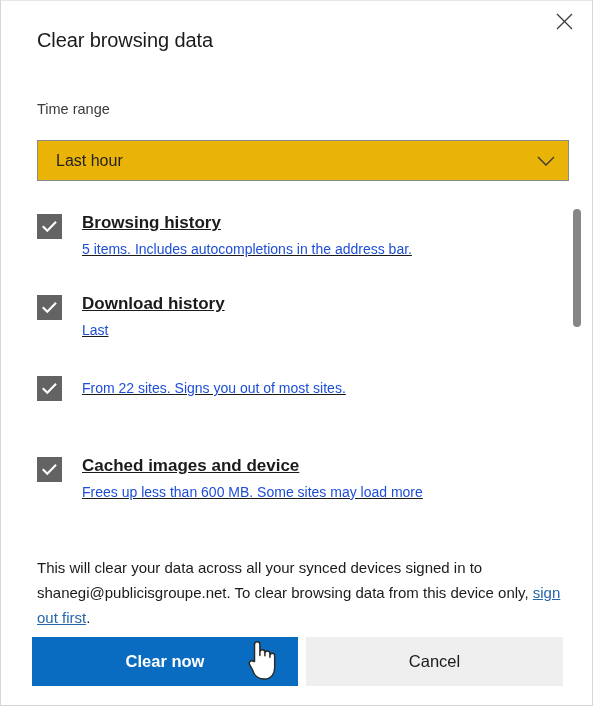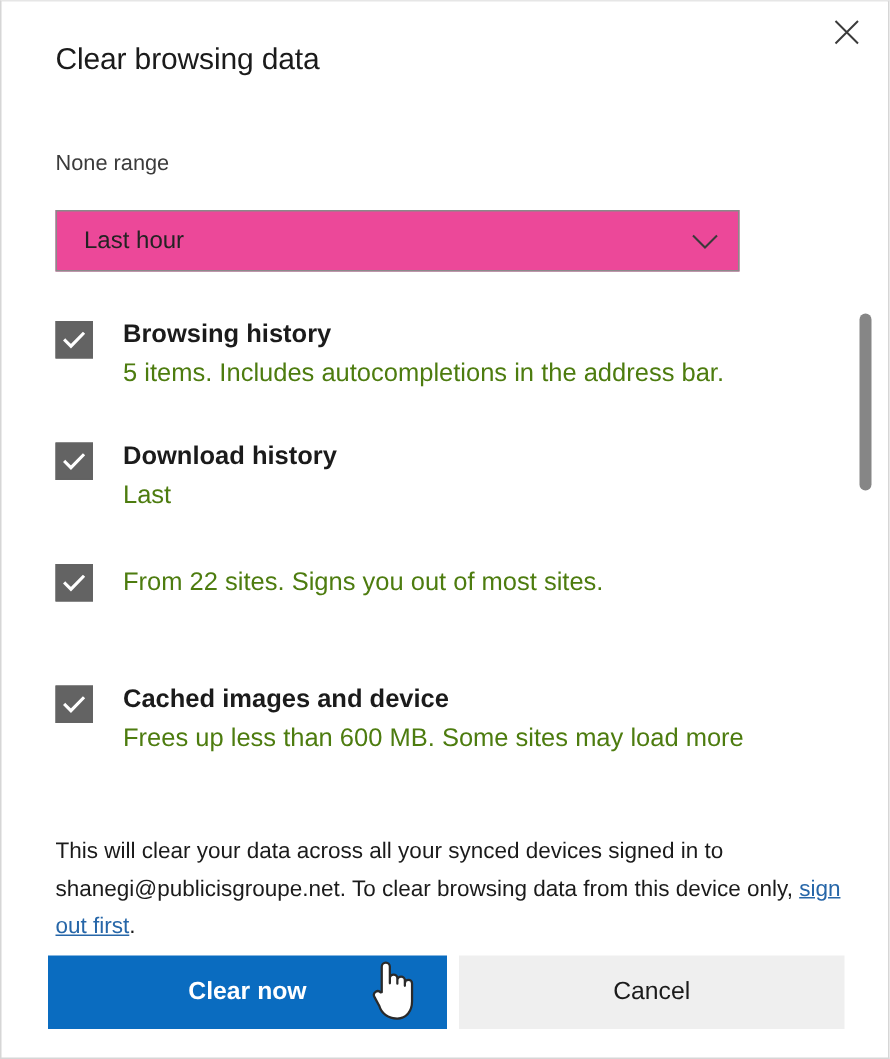--- a/index.html
+++ b/index.html
@@ -62,24 +62,24 @@
     position: absolute;
     left: 36px;
     top: 100px;
     font-size: 14.5px;
     color: #3b3b3b;
   }
   .select-wrap {
     position: absolute;
     left: 36px;
     top: 139px;
-    width: 456px;
+    width: 532px;
     height: 41px;
     border: 1px solid #8a8a8a;
-    background: #ec4899;
+    background: #eab308;
     display: flex;
     align-items: center;
     cursor: pointer;
   }
   .select-value {
     font-size: 16px;
     color: #232323;
     padding-left: 18px;
     flex: 1;
     white-space: nowrap;
@@ -97,20 +97,21 @@
     left: 0;
     top: 200px;
     width: 593px;
     height: 307px;
     overflow: hidden;
   }
   .item {
     position: absolute;
     left: 36px;
     width: 480px;
+    text-decoration: underline;
   }
   .item:nth-of-type(1) { top: 10px; }
   .item:nth-of-type(2) { top: 91px; }
   .item:nth-of-type(3) { top: 172px; }
   .item:nth-of-type(4) { top: 253px; }
 
   .checkbox {
     position: absolute;
     left: 0;
     top: 3px;
@@ -127,23 +128,23 @@
     padding-left: 45px;
   }
   .item-title {
     font-size: 17px;
     font-weight: 600;
     color: #1b1b1b;
     line-height: 23px;
     white-space: nowrap;
   }
   .item-desc {
-    font-size: 17px;
+    font-size: 14px;
     font-weight: 400;
-    color: #4d7c0f;
+    color: #1d4ed8;
     line-height: 22px;
     margin-top: 4px;
     white-space: nowrap;
   }
 
   
   .scrollbar-track {
     position: absolute;
     right: 8px;
     top: 200px;
@@ -225,21 +226,21 @@
   <button class="close-btn">
     <span>
       <svg width="17" height="17" viewBox="0 0 17 17" aria-hidden="true">
         <path d="M1 1 L16 16 M16 1 L1 16" stroke="#3a3a3a" stroke-width="1.3" fill="none"></path>
       </svg>
     </span>
   </button>
 
   <h1 class="title">Clear browsing data</h1>
 
-  <div class="field-label">None range</div>
+  <div class="field-label">Time range</div>
 
   <div class="select-wrap">
     <span class="select-value">Last hour</span>
     <span class="select-chevron">
       <svg width="20" height="12" viewBox="0 0 20 12" aria-hidden="true">
         <path d="M2 2 L10 10 L18 2" stroke="#3a3a3a" stroke-width="1.4" fill="none"></path>
       </svg>
     </span>
   </div>
 

